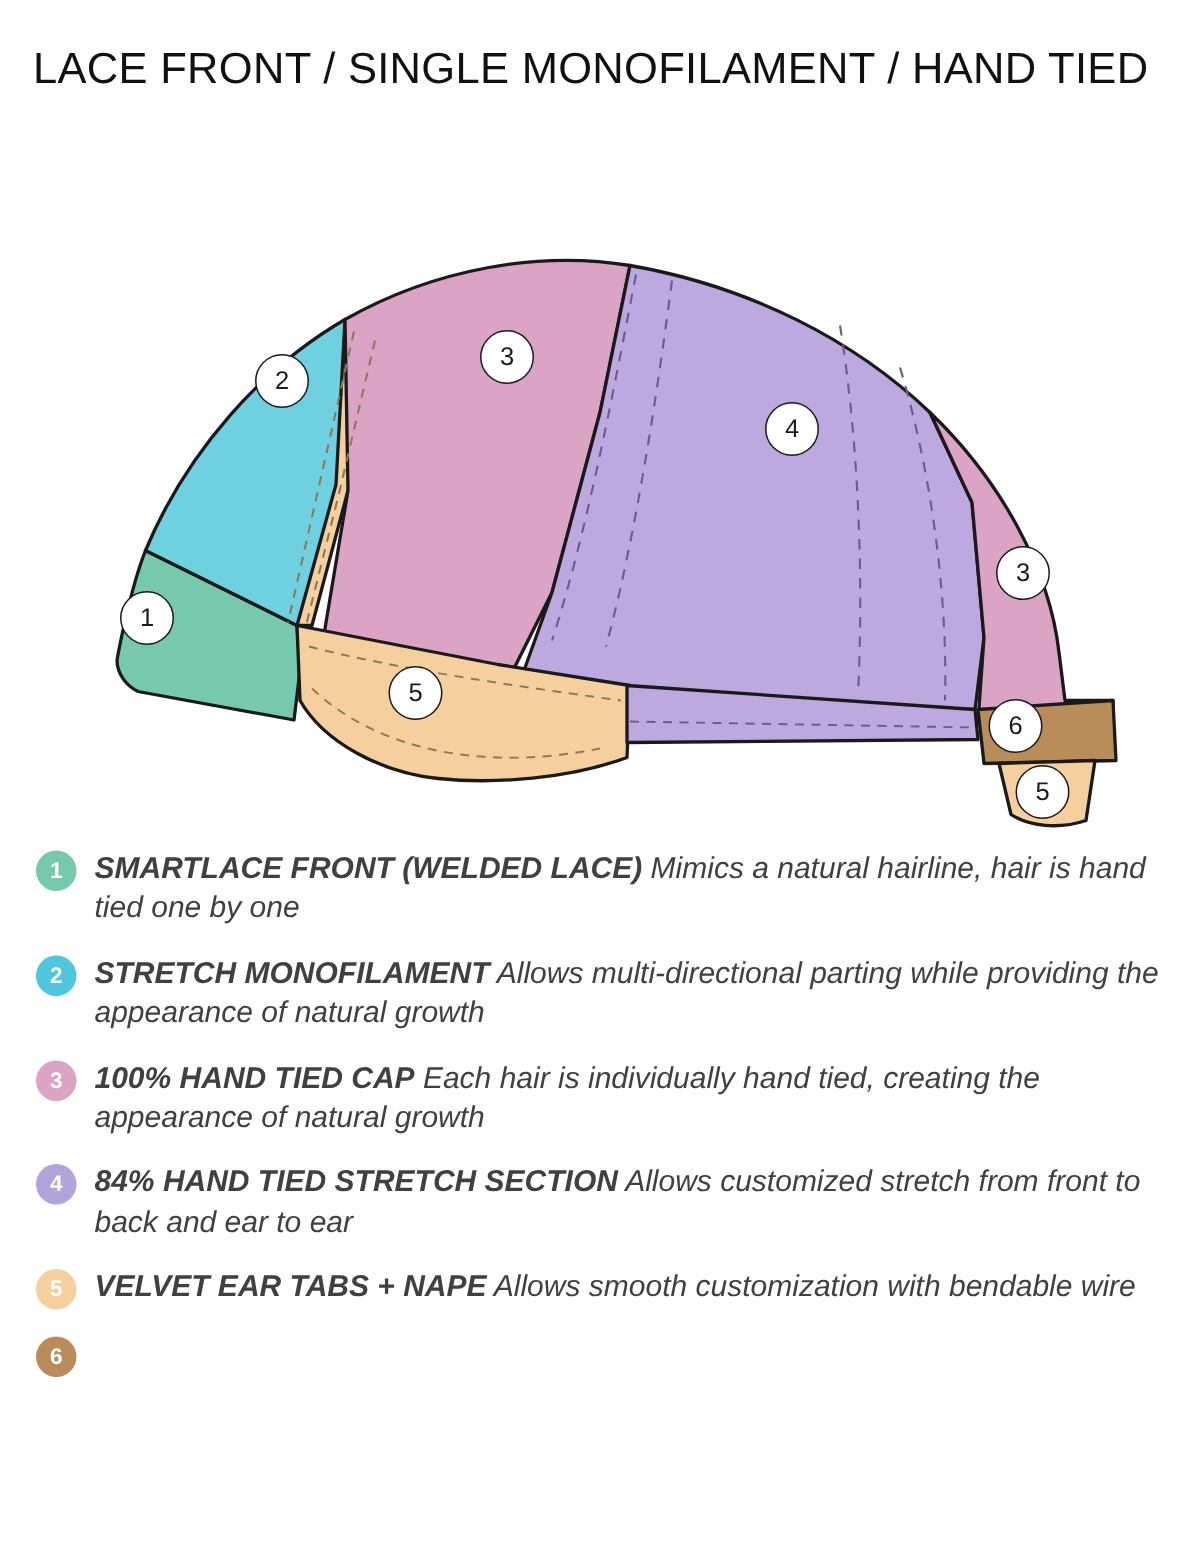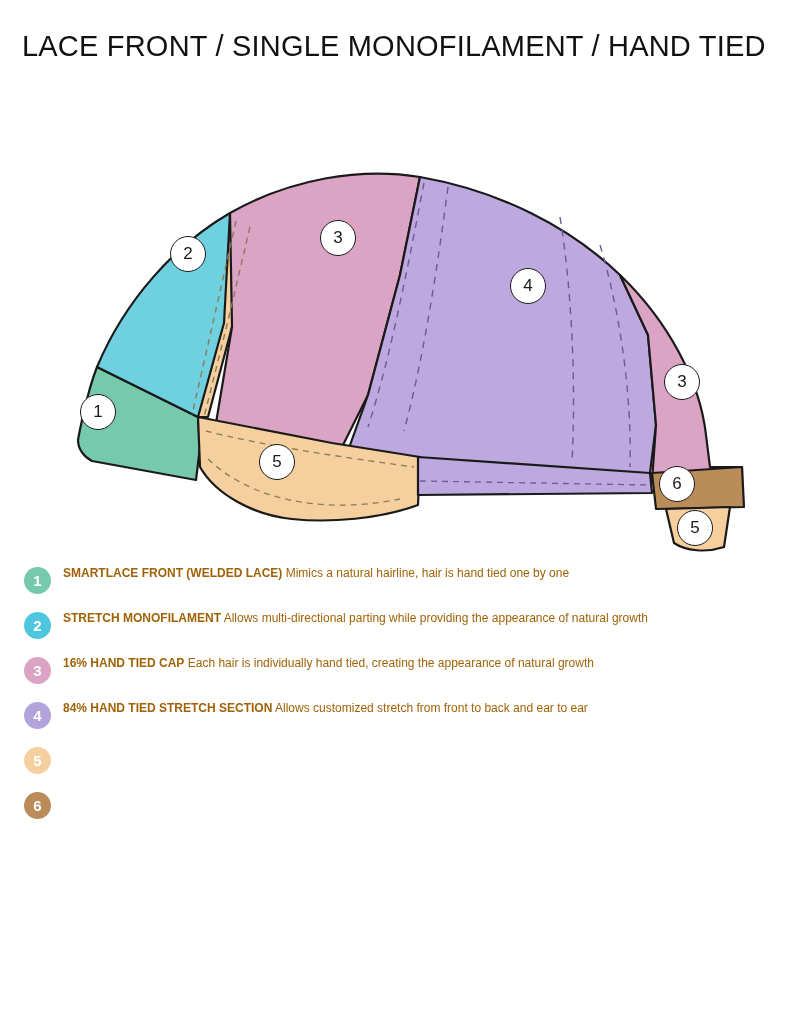--- a/index.html
+++ b/index.html
@@ -82,24 +82,25 @@
     align-items: center;
     justify-content: center;
     color: #ffffff;
     font-size: 15px;
     font-weight: 700;
     margin-right: 12px;
     margin-top: 1px;
     font-family: "Liberation Sans", sans-serif;
   }
   .legend-text {
-    font-size: 12px;
+    font-size: 20px;
     line-height: 1.32;
-    color: #a16207;
+    color: #404040;
     max-width: 710px;
+    font-style: italic;
   }
   .legend-text .lbl {
     font-weight: 700;
   }
   .legend-text .desc {
     font-weight: 400;
   }
 </style>
 </head>
 <body>
@@ -182,35 +183,39 @@
       <div class="legend-badge" style="background:#4ec6dd;">2</div>
       <div class="legend-text">
         <span class="lbl">STRETCH MONOFILAMENT</span>
         <span class="desc">Allows multi-directional parting while providing the appearance of natural growth</span>
       </div>
     </div>
 
     <div class="legend-row">
       <div class="legend-badge" style="background:#dba3c4;">3</div>
       <div class="legend-text">
-        <span class="lbl">16% HAND TIED CAP</span>
+        <span class="lbl">100% HAND TIED CAP</span>
         <span class="desc">Each hair is individually hand tied, creating the appearance of natural growth</span>
       </div>
     </div>
 
     <div class="legend-row">
       <div class="legend-badge" style="background:#b3a3dd;">4</div>
       <div class="legend-text">
         <span class="lbl">84% HAND TIED STRETCH SECTION</span>
         <span class="desc">Allows customized stretch from front to back and ear to ear</span>
       </div>
     </div>
 
     <div class="legend-row">
       <div class="legend-badge" style="background:#f5cf9e;">5</div>
+      <div class="legend-text">
+        <span class="lbl">VELVET EAR TABS + NAPE</span>
+        <span class="desc">Allows smooth customization with bendable wire</span>
+      </div>
     </div>
 
     <div class="legend-row">
       <div class="legend-badge" style="background:#b98c5a;">6</div>
     </div>
 
   </div>
 
 </div>
 

